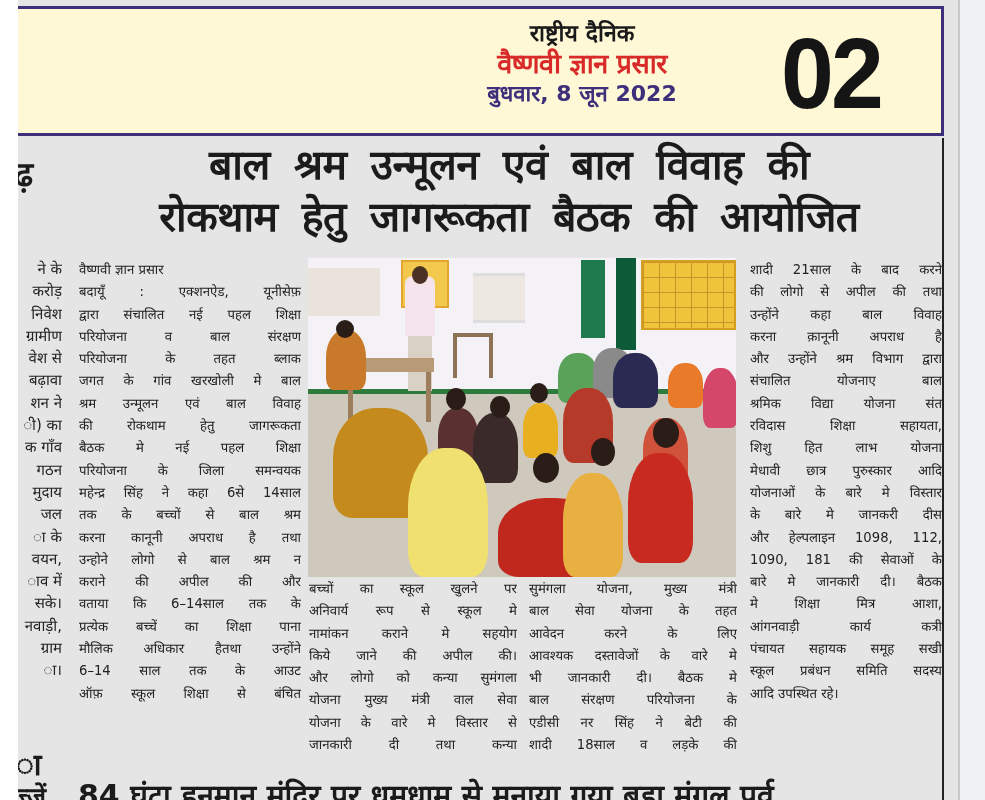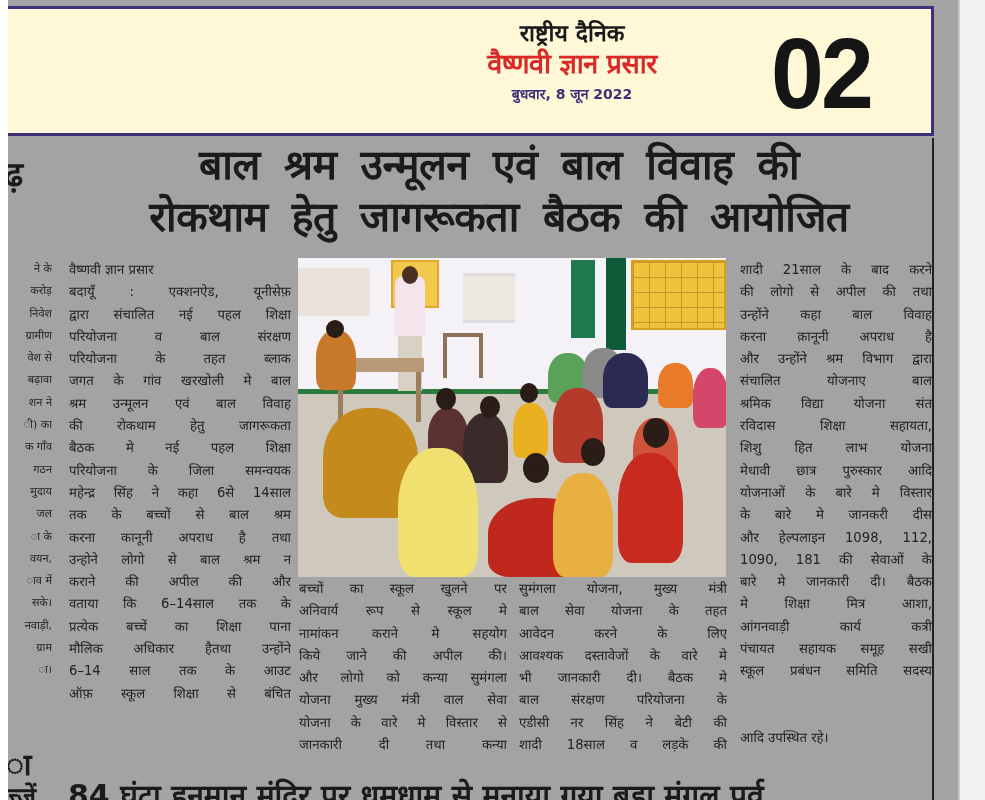--- a/index.html
+++ b/index.html
@@ -1,46 +1,46 @@
 <!DOCTYPE html>
 <html><head>
 <meta charset="utf-8">
 <style>
   * { box-sizing: border-box; margin: 0; padding: 0; }
   html, body { width: 985px; height: 800px; overflow: hidden; background: #ffffff; }
   body { position: relative; font-family: "DejaVu Sans", sans-serif; color: #222; }
 
-  .page { position: absolute; left: 8px; top: 0; width: 958px; height: 800px; background: #a3a3a3; overflow: hidden; }
+  .page { position: absolute; left: 18px; top: 0; width: 958px; height: 800px; background: #e5e5e5; overflow: hidden; }
   .right-gutter { position: absolute; left: 958px; top: 0; width: 27px; height: 800px; background: #f0f1f3; border-left: 2px solid #c8c8c8; }
 
   
   .masthead { position: absolute; left: -4px; top: 6px; width: 930px; height: 130px; background: #fff8d6; border: 3px solid #3d2f7a; }
   .mast-text { position: absolute; left: 430px; top: 10px; width: 270px; text-align: center; }
   .mast-sub { font-family: "DejaVu Sans", sans-serif; font-weight: bold; font-size: 23px; color: #1a1a1a; line-height: 28px; }
   .mast-title { font-family: "DejaVu Sans", sans-serif; font-weight: bold; font-size: 27px; color: #d92a2a; line-height: 34px; letter-spacing: -0.5px; }
-  .mast-date { font-family: "DejaVu Sans", sans-serif; font-size: 14px; color: #3d2f7a; line-height: 26px; font-weight: bold; }
+  .mast-date { font-family: "DejaVu Sans", sans-serif; font-size: 22px; color: #3d2f7a; line-height: 26px; font-weight: bold; }
   .page-num { position: absolute; left: 764px; top: 10px; font-family: "Liberation Sans", sans-serif; font-weight: bold; font-size: 100px; line-height: 108px; color: #151515; letter-spacing: -3px; transform: scaleX(0.95); transform-origin: left; }
 
   
   .vrule-right { position: absolute; left: 924px; top: 138px; width: 2px; height: 662px; background: #222; }
 
   
   .headline { position: absolute; left: 58px; top: 142px; width: 866px; text-align: center; font-family: Liberation Mono, monospace; font-weight: bold; font-size: 41px; line-height: 52px; color: #1b1b1b; letter-spacing: -0.5px; }
   .frag-head { position: absolute; left: -4px; top: 150px; font-family: "DejaVu Sans", sans-serif; font-weight: bold; font-size: 34px; color: #1b1b1b; }
 
   
   .left-frag { position: absolute; left: 0; top: 258px; width: 44px; overflow: hidden; }
-  .left-frag div { font-family: "DejaVu Sans", sans-serif; font-size: 11px; line-height: 22.3px; color: #222; white-space: nowrap; text-align: right; }
+  .left-frag div { font-family: "DejaVu Sans", sans-serif; font-size: 15px; line-height: 22.3px; color: #222; white-space: nowrap; text-align: right; }
   .left-frag-head { position: absolute; left: -2px; top: 743px; font-family: "DejaVu Sans", sans-serif; font-weight: bold; font-size: 30px; color: #1b1b1b; }
   .left-frag-head2 { position: absolute; left: -6px; top: 778px; font-family: "DejaVu Sans", sans-serif; font-weight: bold; font-size: 26px; color: #1b1b1b; }
 
   
   .col { position: absolute; font-family: "DejaVu Sans", sans-serif; font-size: 13.2px; line-height: 22.3px; color: #222; }
   .col .ln { white-space: nowrap; overflow: hidden; text-align: justify; text-align-last: justify; }
-  .col .ln.last { text-align-last: left; margin-top: 44px; }
+  .col .ln.last { text-align-last: left; }
   .col1 { left: 61px; top: 259px; width: 222px; }
   .col1 .byline { text-align-last: left; }
   .col2 { left: 291px; top: 578px; width: 208px; }
   .col3 { left: 511px; top: 578px; width: 208px; }
   .col4 { left: 732px; top: 259px; width: 192px; }
 
   
   .photo { position: absolute; left: 290px; top: 258px; width: 428px; height: 319px; overflow: hidden; background: #d9d3c7; }
   .photo .wall { position: absolute; left: 0; top: 0; width: 100%; height: 135px; background: #f4f2f6; }
   .photo .floor { position: absolute; left: 0; top: 135px; width: 100%; height: 184px; background: #cfc8bc; }

